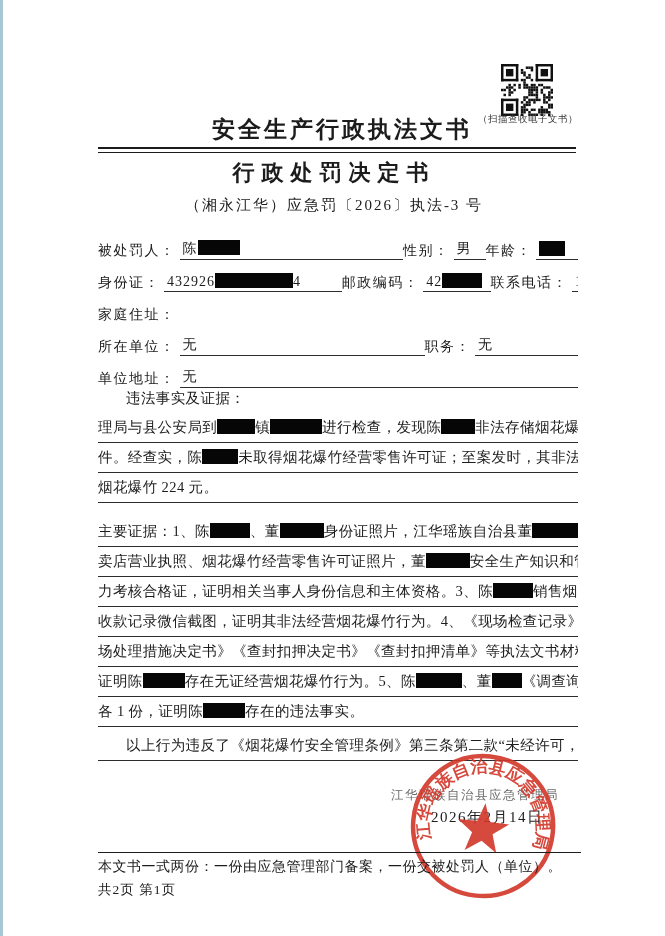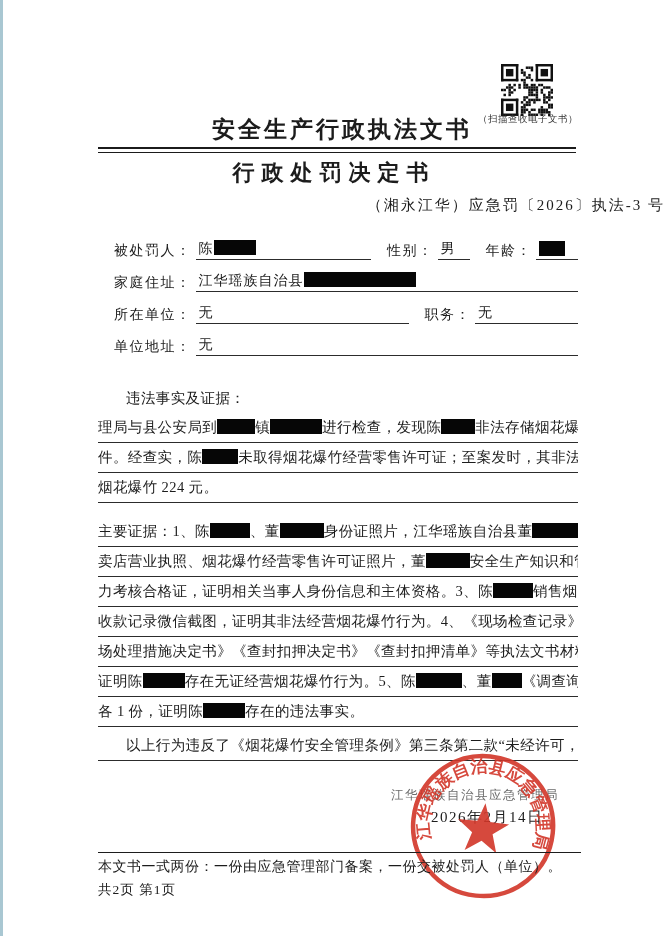--- a/index.html
+++ b/index.html
@@ -4,25 +4,25 @@
 <style>
   html,body{margin:0;padding:0;background:#fff;}
   .page{position:relative;width:665px;height:936px;background:#ffffff;border-left:3px solid #a9c7d2;
         font-family:"Liberation Serif","DejaVu Serif",serif;color:#1c1c1c;overflow:hidden;box-sizing:border-box;}
   
   .qr{position:absolute;left:498px;top:64px;width:52px;height:52px;}
   .qr-caption{position:absolute;left:460px;top:113px;width:130px;text-align:center;font-size:9.5px;color:#333;letter-spacing:0.5px;}
   .t1{position:absolute;left:8px;top:114px;width:100%;text-align:center;font-size:23px;font-weight:bold;letter-spacing:3px;}
   .dbl{position:absolute;left:95px;top:147px;width:478px;height:3px;border-top:2.5px solid #1b1b1b;border-bottom:1.5px solid #1b1b1b;}
   .t2{position:absolute;left:0;top:158px;width:100%;text-align:center;font-size:22px;font-weight:bold;letter-spacing:7px;}
-  .docno{position:absolute;left:0;top:196px;width:100%;text-align:right;font-size:15px;letter-spacing:2px;}
+  .docno{position:absolute;left:0;top:196px;width:100%;text-align:center;font-size:15px;letter-spacing:2px;}
   
   .form{position:absolute;left:95px;top:236px;width:480px;font-size:14px;}
   .frow{display:flex;align-items:flex-end;height:24px;margin-bottom:8px;white-space:nowrap;}
-  .lab{flex:none;letter-spacing:1.5px;padding-right:4px;margin-left:16px;}
+  .lab{flex:none;letter-spacing:1.5px;padding-right:4px;}
   .val{border-bottom:1.4px solid #2c2c2c;padding:0 3px 1px 3px;letter-spacing:1px;overflow:hidden;}
   .grow{flex:1;}
   .w-sex{width:26px;} .w-age{width:36px;} .w-id{width:196px;} .w-post{width:70px;} .w-duty{width:97px;}
   .redact{display:inline-block;background:#060606;height:15px;vertical-align:-2px;}
   
   .paras{position:absolute;left:95px;top:384px;width:480px;font-size:14.5px;letter-spacing:0.4px;}
   .pline{height:29px;line-height:28px;border-bottom:1.4px solid #2c2c2c;white-space:nowrap;overflow:hidden;}
   .pline.haslabel{display:flex;border-bottom:none;flex-direction:column;}
   .haslabel .plab{flex:none;}
   .haslabel .pval{flex:1;border-bottom:1.4px solid #2c2c2c;}
@@ -187,22 +187,29 @@
   <div class="form">
     <div class="frow">
       <span class="lab">被处罚人：</span>
       <span class="val grow">陈<span class="redact" style="width: 42px;"></span></span>
       <span class="lab">性别：</span>
       <span class="val w-sex">男</span>
       <span class="lab">年龄：</span>
       <span class="val w-age"><span class="redact" style="width: 26px;"></span></span>
     </div>
     <div class="frow">
+      <span class="lab">身份证：</span>
+      <span class="val w-id">432926<span class="redact" style="width: 78px;"></span>4</span>
+      <span class="lab">邮政编码：</span>
+      <span class="val w-post">42<span class="redact" style="width: 40px;"></span></span>
+      <span class="lab">联系电话：</span>
+      <span class="val grow">189</span>
+    </div>
+    <div class="frow">
       <span class="lab">家庭住址：</span>
-      <span class="val grow">江华瑶族自治县<span class="redact" style="width: 112px;"></span></span>
     </div>
     <div class="frow">
       <span class="lab">所在单位：</span>
       <span class="val grow">无</span>
       <span class="lab">职务：</span>
       <span class="val w-duty">无</span>
     </div>
     <div class="frow">
       <span class="lab">单位地址：</span>
       <span class="val grow">无</span>

